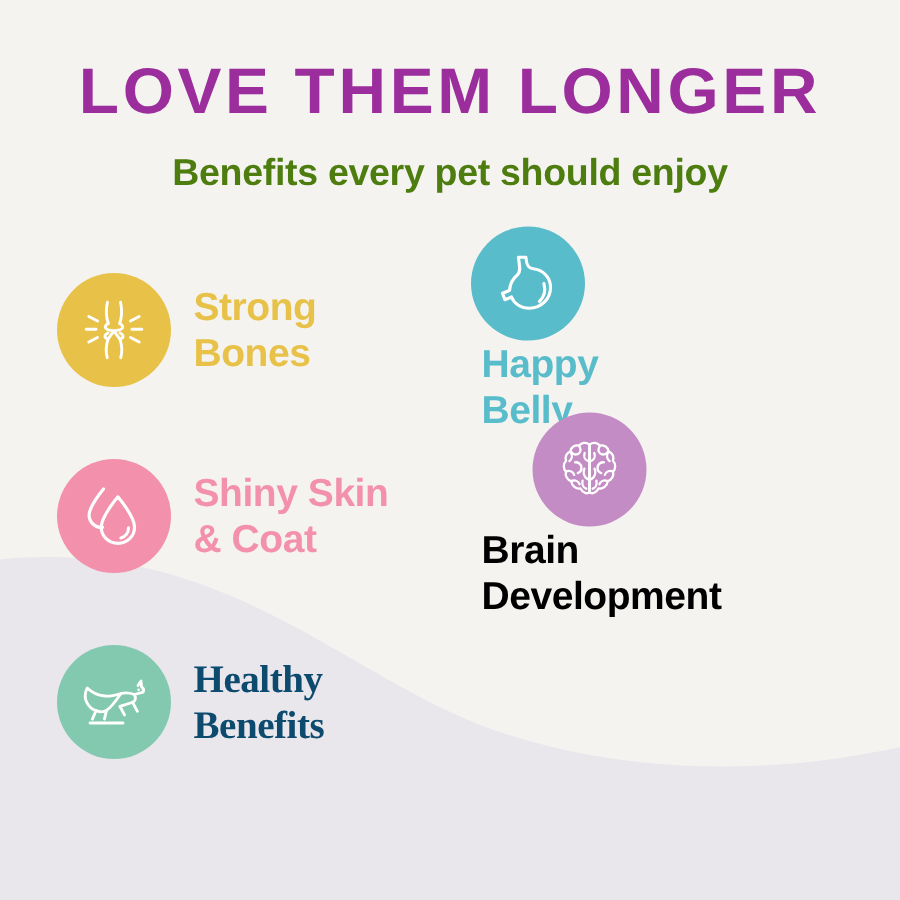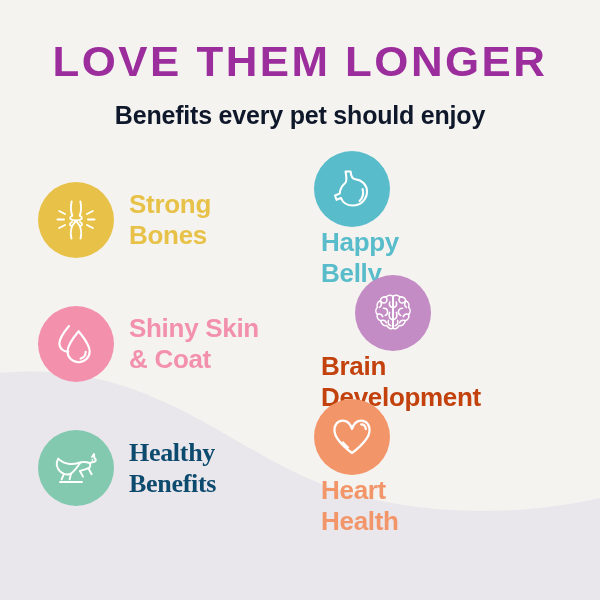--- a/index.html
+++ b/index.html
@@ -118,21 +118,21 @@
 <div id="poster" style="background: rgb(244, 243, 240);">
 
   <svg class="bg-wave" viewBox="0 0 600 600" preserveAspectRatio="none">
     <path id="wave-path" d="M0,373 C150,358 230,452 330,487 C420,518 520,516 600,498 L600,600 L0,600 Z" fill="#e9e6ec"></path>
   </svg>
 
   <div class="content">
 
     <div class="header">
       <h1 class="title" id="title-el" style="color: rgb(156, 45, 156);">LOVE THEM LONGER</h1>
-      <p class="subtitle" id="subtitle-el" style="color: #0f172a;">Benefits every pet should enjoy</p>
+      <p class="subtitle" id="subtitle-el" style="color: #4d7c0f;">Benefits every pet should enjoy</p>
     </div>
 
     <div class="grid">
 
       <div class="row">
 
         <div class="cell cell-left">
           <div class="badge" id="badge-0" style="background: rgb(232, 194, 72);">
             <svg width="48" height="48" viewBox="0 0 48 48">
               <g fill="none" stroke="#ffffff" stroke-width="1.9" stroke-linecap="round" stroke-linejoin="round">
@@ -233,21 +233,21 @@
                 <path d="M27.2 13.0 C28.0 15.2 27.2 17.4 25.4 18.2"></path>
                 <path d="M36.5 12.4 C35.2 14.6 35.6 17.0 37.4 18.4"></path>
                 <path d="M33.6 19.2 C31.4 19.0 29.6 20.4 29.4 22.6 C29.2 24.4 30.2 25.8 31.8 26.4"></path>
                 <path d="M39.4 25.2 C37.2 24.6 35.0 25.6 34.2 27.6"></path>
                 <path d="M27.4 23.4 C28.4 26.2 27.6 29.0 25.4 30.4"></path>
                 <path d="M35.8 31.6 C33.6 30.8 31.4 31.8 30.6 33.8"></path>
                 <path d="M28.6 31.4 C29.2 33.8 28.2 36.0 26.2 36.8"></path>
               </g>
             </svg>
           </div>
-          <div class="label" id="label-3" style="color: #c2410c;">
+          <div class="label" id="label-3" style="color: #000000;">
             <span>Brain</span>
             <span class="l2">Development</span>
           </div>
         </div>
 
       </div>
 
       <div class="row">
 
         <div class="cell cell-left">
@@ -274,39 +274,18 @@
                 <path d="M9.0 39.0 L31.0 39.0"></path>
               </g>
             </svg>
           </div>
           <div class="label" id="label-4" style="color: #0c4a6e; font-family: Liberation Serif, serif;">
             <span>Healthy</span>
             <span class="l2">Benefits</span>
           </div>
         </div>
 
-        <div class="cell cell-right">
-          <div class="badge" id="badge-5" style="background: rgb(242, 150, 106);">
-            <svg width="48" height="48" viewBox="0 0 48 48">
-              <g fill="none" stroke="#ffffff" stroke-width="2.2" stroke-linecap="round" stroke-linejoin="round">
-                <path d="M24 40.0
-                         C24 40.0 8.0 28.6 6.6 19.0
-                         C5.6 12.2 9.6 7.6 14.6 7.6
-                         C19.2 7.6 22.6 11.4 24 16.0
-                         C25.4 11.4 28.8 7.6 33.4 7.6
-                         C38.4 7.6 42.4 12.2 41.4 19.0
-                         C40.0 28.6 24 40.0 24 40.0 Z"></path>
-                <path d="M33.2 11.4 C35.8 11.4 37.6 13.4 37.8 16.2"></path>
-                <path d="M15.0 29.4 C16.4 31.2 18.2 33.0 20.0 34.6"></path>
-              </g>
-            </svg>
-          </div>
-          <div class="label" id="label-5" style="color: rgb(242, 150, 106);">
-            <span>Heart</span>
-            <span class="l2">Health</span>
-          </div>
-        </div>
 
       </div>
 
     </div>
   </div>
 </div>
 
 </body></html>

